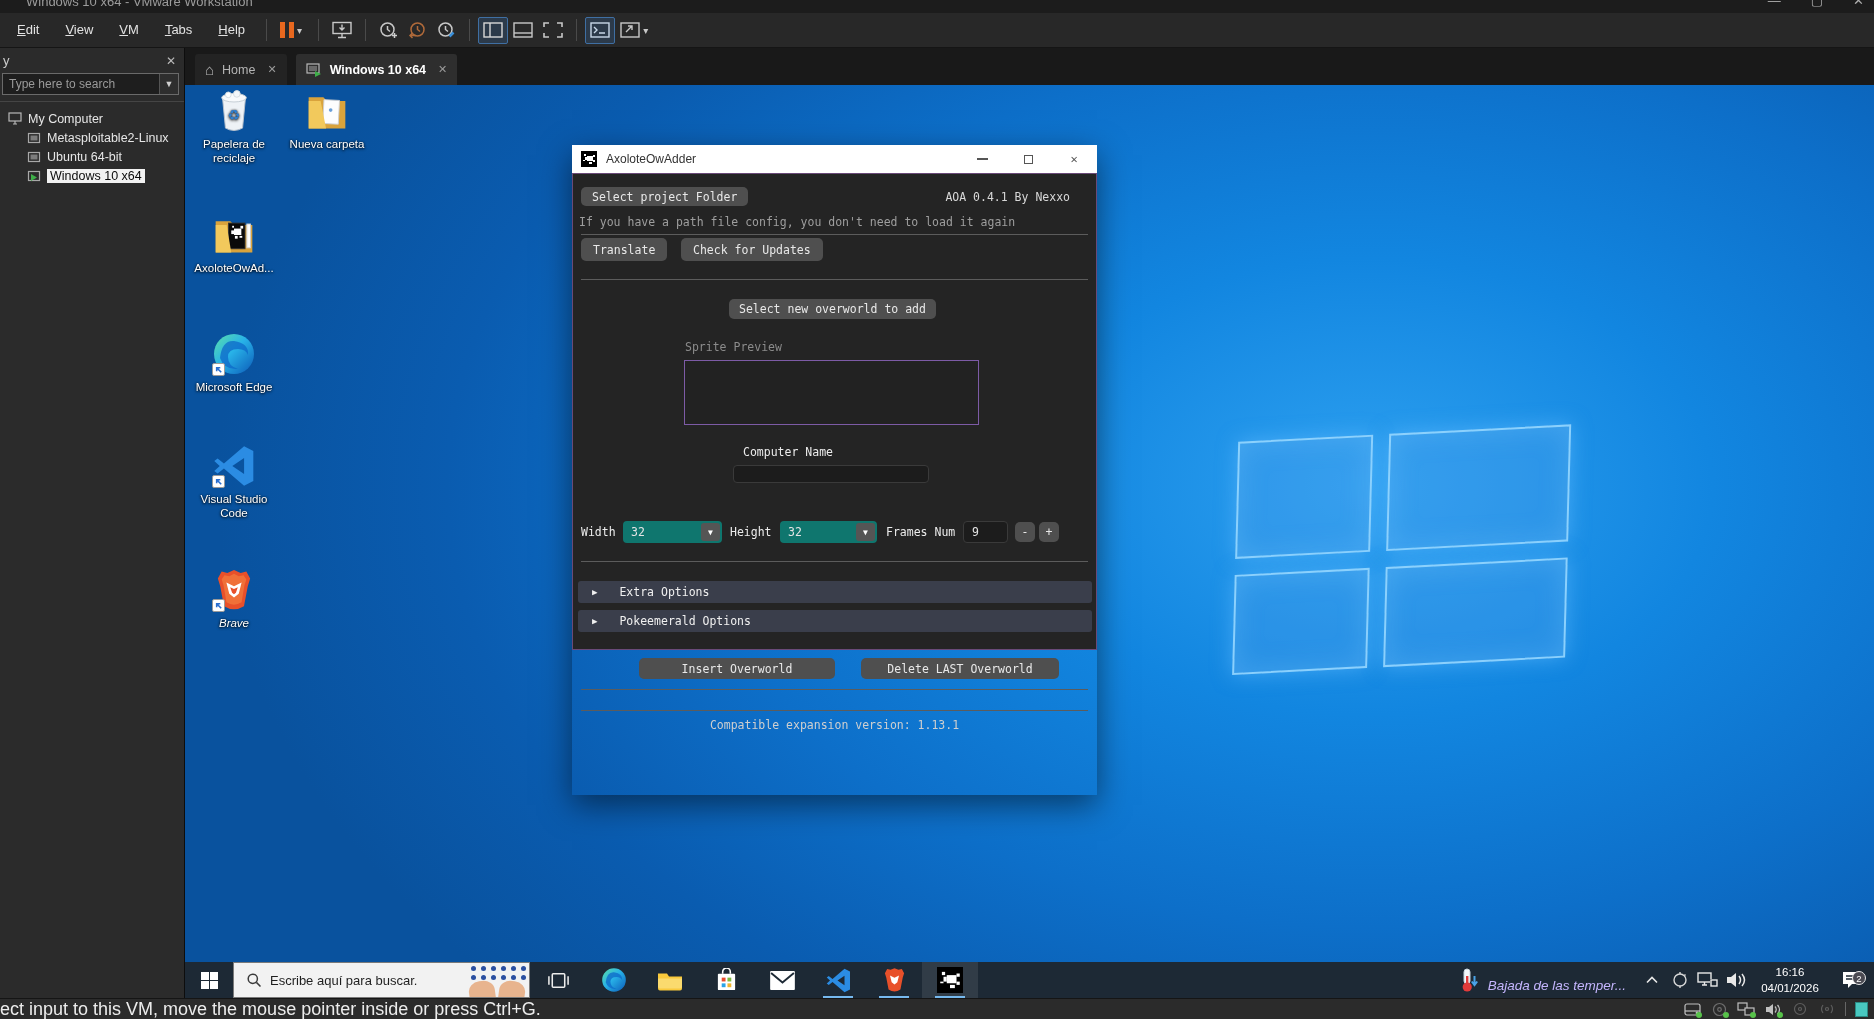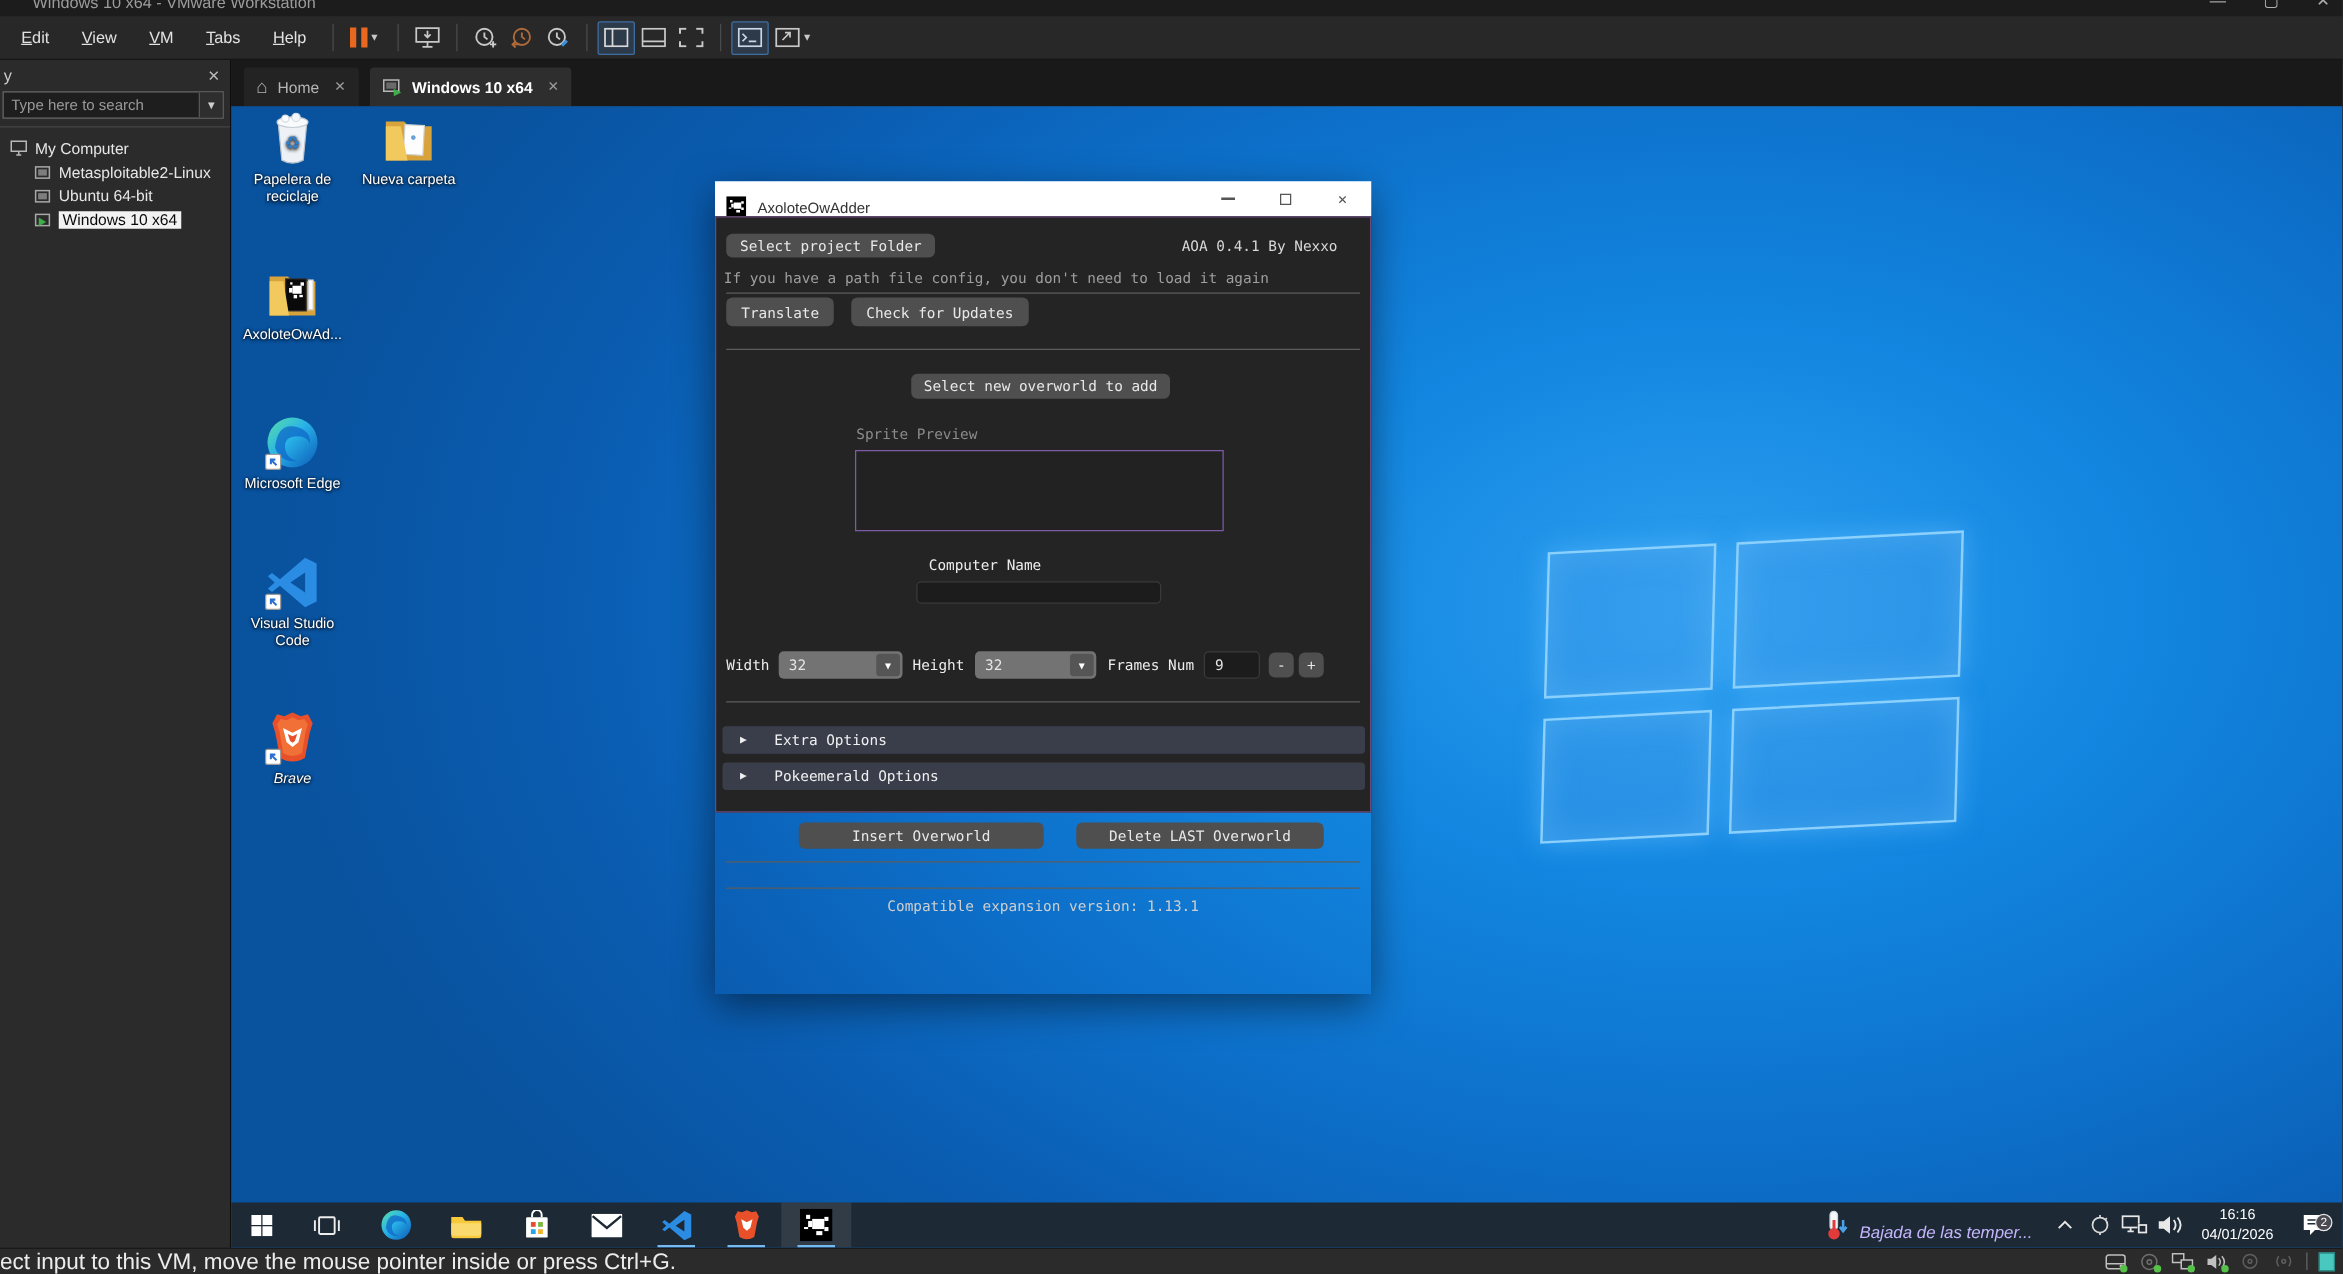--- a/index.html
+++ b/index.html
@@ -69,36 +69,36 @@
   .dicon { position:absolute; width:88px; display:flex; flex-direction:column; align-items:center; gap:3px;
     color:#fff; font-size:11.5px; line-height:1.25; text-align:center;
     text-shadow:0 1px 3px rgba(0,0,0,.9), 0 0 2px rgba(0,0,0,.7); }
   .dicon .ic { width:46px; height:46px; position:relative; display:flex; align-items:center; justify-content:center; }
   .shortcut { position:absolute; left:1px; bottom:1px; width:13px; height:13px; background:#fff;
     border:1px solid #9a9a9a; border-radius:2px; display:flex; align-items:center; justify-content:center; }
 
   
   .app-window { position:absolute; left:387px; top:60px; width:525px; height:650px;
     box-shadow:0 10px 30px rgba(0,0,0,.5); font-family:"DejaVu Sans Mono", monospace; }
-  .app-titlebar { height:28px; background:#ffffff; display:flex; align-items:flex-end; padding:0 0 0 9px; gap:9px; }
+  .app-titlebar { height:28px; background:#ffffff; display:flex; align-items:center; padding:0 0 0 9px; gap:9px; }
   .app-title { font-size:12px; color:#333; font-family:"Liberation Sans",sans-serif; }
   .app-controls { margin-left:auto; display:flex; height:100%; }
   .app-ctl { width:46px; display:flex; align-items:center; justify-content:center; color:#555; }
   .min-glyph { width:11px; height:1.5px; background:#555; }
   .max-glyph { width:9px; height:9px; border:1.4px solid #555; }
   .close-glyph { font-size:12px; }
   .app-body { position:relative; height:477px; background:#242424; border:1px solid #6a4a78; color:#e2e2e2; font-size:11.5px; }
   .abtn { position:absolute; background:#4f4f4f; color:#e8e8e8; border:none; border-radius:5px;
     font-family:"DejaVu Sans Mono",monospace; font-size:11.5px; display:flex; align-items:center; justify-content:center; }
   .asep { position:absolute; left:8px; right:8px; height:1px; background:#5c5c5c; }
   .alabel { position:absolute; white-space:nowrap; }
   .collapse-bar { position:absolute; left:5px; width:514px; height:22px; background:#3a3e4b; border-radius:3px;
     display:flex; align-items:center; color:#f0f0f0; }
   .collapse-bar .arr { font-size:9px; margin:0 22px 0 14px; }
-  .acombo { position:absolute; height:22px; background:#737373; border-radius:4px; display:flex; align-items:center; }
+  .acombo { position:absolute; height:22px; background:#0f766e; border-radius:4px; display:flex; align-items:center; }
   .acombo .val { flex:1; padding-left:8px; color:#e5e5e5; }
   .acombo .cbtn { width:19px; height:18px; margin-right:2px; background:#555; border-radius:3px;
     display:flex; align-items:center; justify-content:center; font-size:8px; color:#fff; }
   .aentry { position:absolute; background:#1c1c1c; border:1px solid #3a3a3a; border-radius:4px;
     color:#e5e5e5; font-family:"DejaVu Sans Mono",monospace; font-size:11.5px; padding:0 8px; outline:none; }
 
   
   .taskbar { position:absolute; left:0; bottom:0; width:100%; height:36px; background:#1d2935;
     display:flex; align-items:stretch; z-index:5; }
   .tb-start { width:48px; display:flex; align-items:center; justify-content:center; }
@@ -474,20 +474,32 @@
 
       <div class="taskbar">
         <div class="tb-start">
           <svg width="17" height="17" viewBox="0 0 17 17">
             <rect x="0" y="0" width="8" height="8" fill="#fff"></rect>
               <rect x="9" y="0" width="8" height="8" fill="#fff"></rect>
             <rect x="0" y="9" width="8" height="8" fill="#fff"></rect>
               <rect x="9" y="9" width="8" height="8" fill="#fff"></rect>
           </svg>
         </div>
+        <div class="tb-search">
+          <svg width="16" height="16" viewBox="0 0 16 16" fill="none" stroke="#3a3a3a" stroke-width="1.5">
+            <circle cx="6.8" cy="6.8" r="4.6"></circle>
+              <path d="M10.4 10.4 L14.5 14.5"></path>
+          </svg>
+          <span class="ph">Escribe aquí para buscar.</span>
+          <div class="hands">
+            <div class="dots"></div>
+              <div class="hand h1"></div>
+              <div class="hand h2"></div>
+          </div>
+        </div>
 
         <div class="tb-app">
           <svg width="23" height="23" viewBox="0 0 24 24" fill="none" stroke="#ededed" stroke-width="1.6">
             <rect x="5.5" y="5" width="13" height="14" rx="1"></rect>
               <path d="M2 7.5 v9 M22 7.5 v9"></path>
           </svg>
         </div>
         <div class="tb-app">
           <svg width="26" height="26" viewBox="0 0 44 44">
             <defs>

